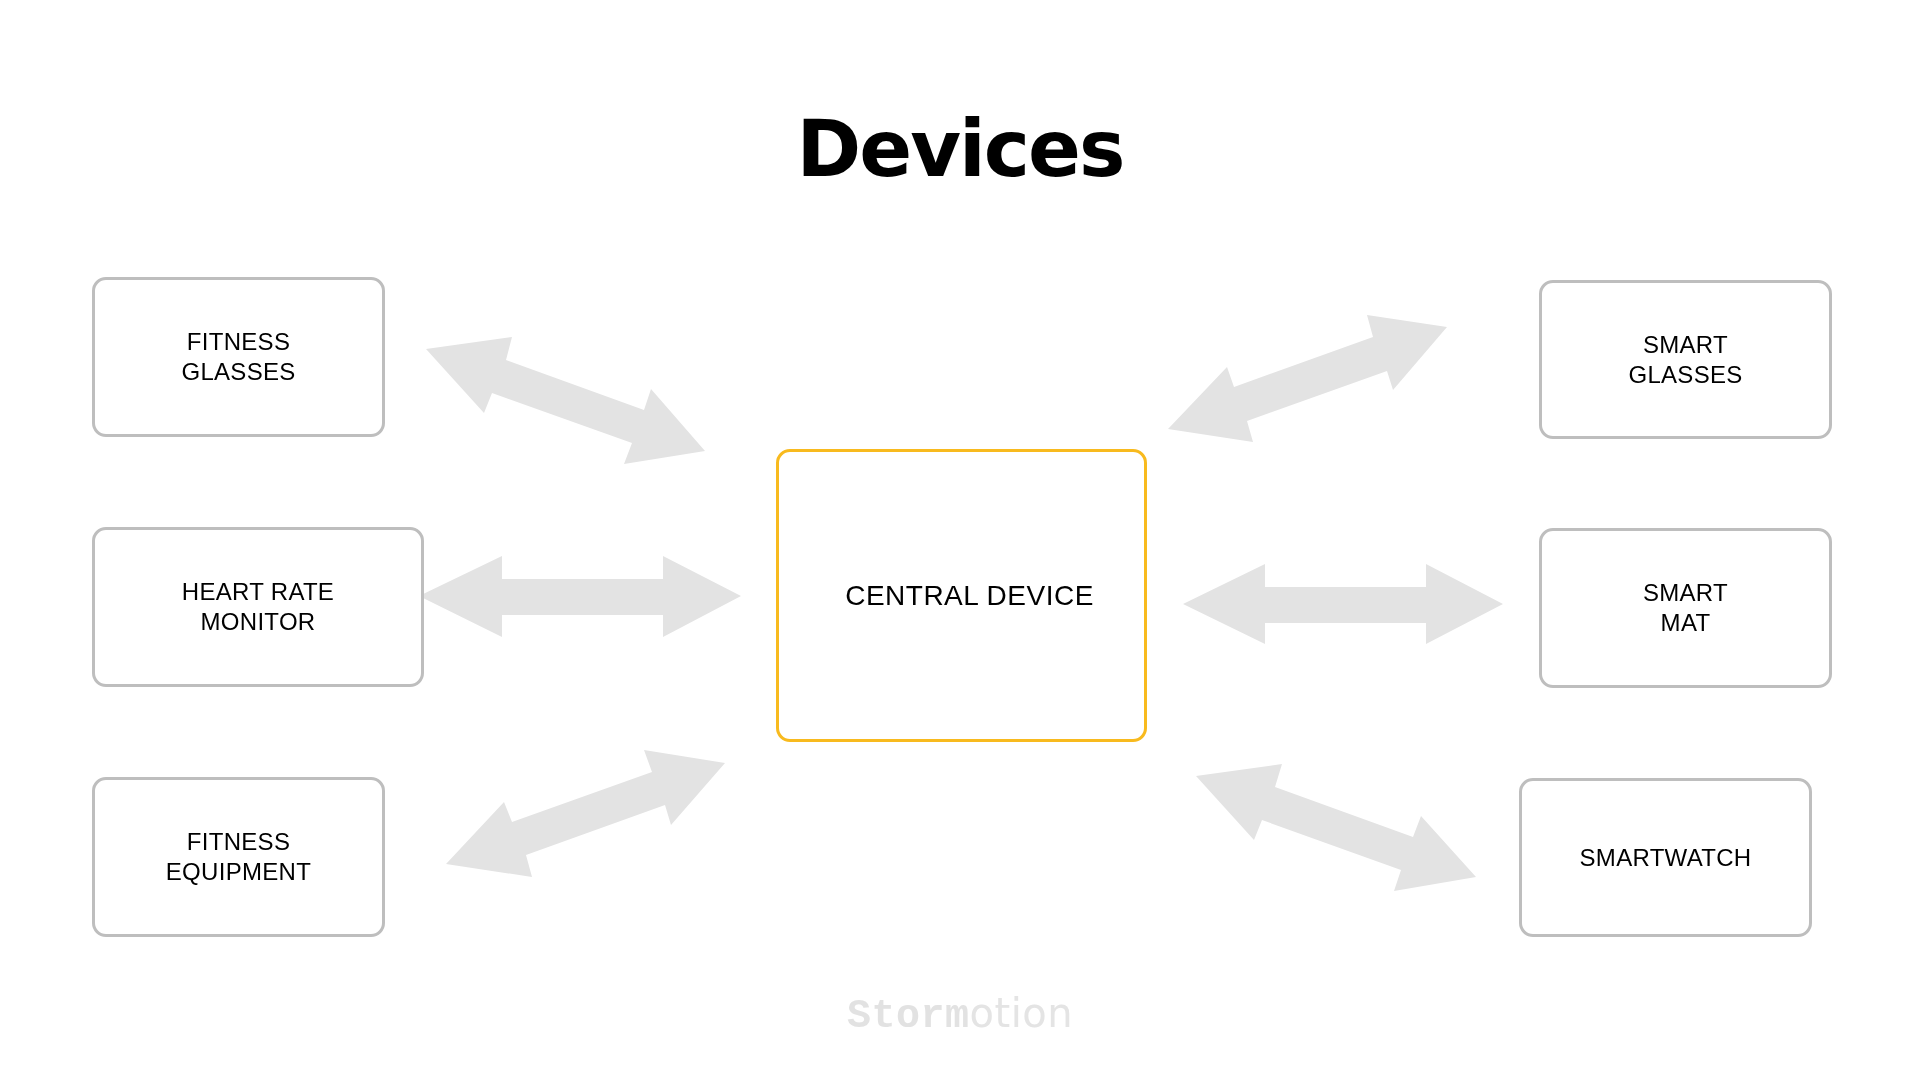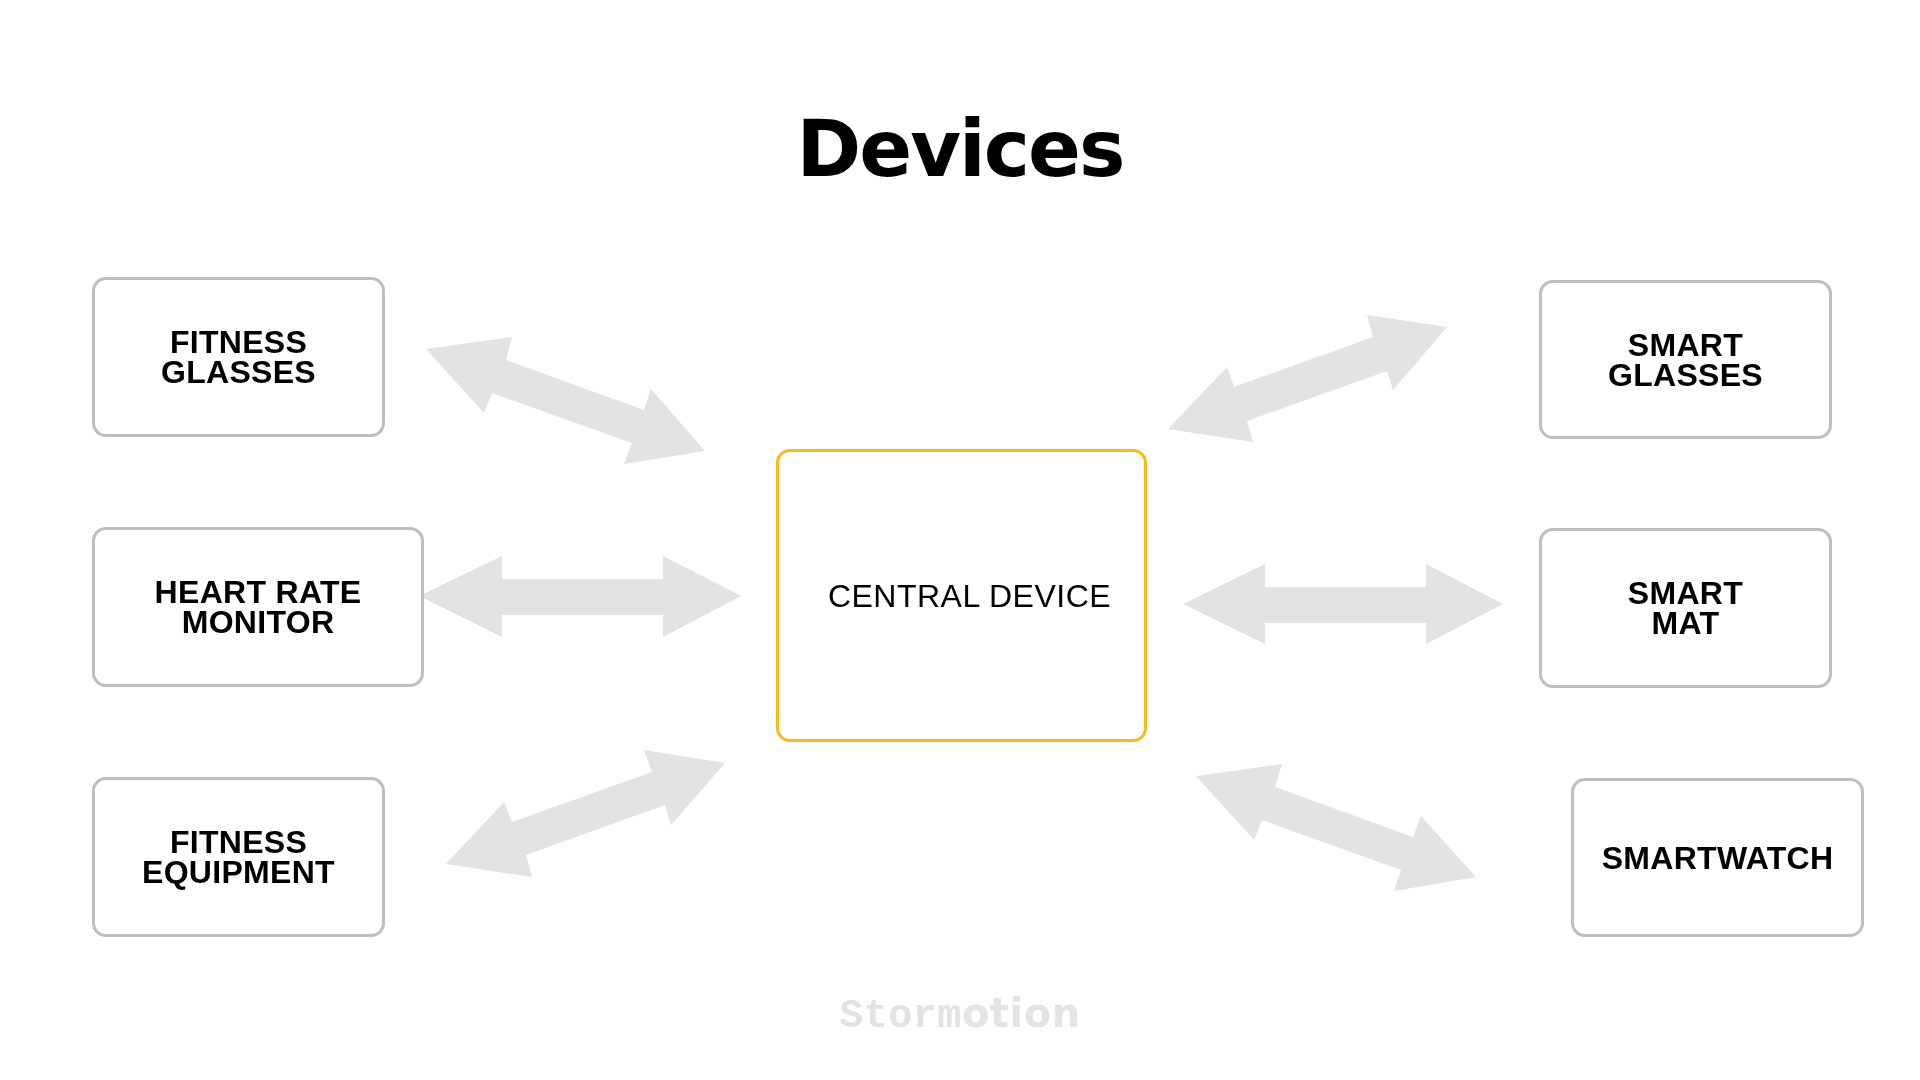--- a/index.html
+++ b/index.html
@@ -17,39 +17,39 @@
   }
   .title span { display: block; }
   .box {
     position: absolute; box-sizing: border-box;
     border: 3px solid #bebebe; border-radius: 14px; background: #fff;
     display: flex; align-items: center; justify-content: center;
     text-align: center;
   }
   .box .label {
     font-family: "Liberation Sans", "DejaVu Sans", sans-serif;
-    font-weight: 700; font-size: 32px; line-height: 30px; color: #000;
+    font-weight: 400; font-size: 24px; line-height: 30px; color: #000;
     letter-spacing: 0.3px;
   }
   .box .label span { display: block; }
   .central {
     border-color: #f8ba1e; border-width: 3px;
   }
   .central .label {
-    font-weight: 400; font-size: 32px; line-height: 38px; letter-spacing: 0.5px;
+    font-weight: 400; font-size: 28px; line-height: 38px; letter-spacing: 0.5px;
     padding-left: 16px;
   }
   svg.arrows { position: absolute; left: 0; top: 0; }
   .logo {
     position: absolute; left: 0; top: 990px; width: 1920px; text-align: center;
     font-family: "DejaVu Sans", "Liberation Sans", sans-serif;
     font-size: 40px; color: #e2e2e2; letter-spacing: 0.5px;
   }
   .logo .b { font-weight: 700; font-family: Liberation Mono, monospace; }
-  .logo .l { font-weight: 700; color: #e4e4e4; }
+  .logo .l { font-weight: 400; color: #e4e4e4; }
 </style>
 </head>
 <body>
 
 <div class="title">
   <span>Devices</span>
 </div>
 
 <svg class="arrows" width="1920" height="1080" viewBox="0 0 1920 1080">
   <g fill="#e3e3e3">
@@ -96,21 +96,21 @@
   </div>
 </div>
 
 <div class="box" style="left:1539px; top:528px; width:293px; height:160px;">
   <div class="label">
     <span>SMART</span>
     <span>MAT</span>
   </div>
 </div>
 
-<div class="box" style="left:1571px; top:778px; width:293px; height:159px;">
+<div class="box" style="left:1519px; top:778px; width:293px; height:159px;">
   <div class="label">
     <span>SMARTWATCH</span>
   </div>
 </div>
 
 <div class="logo">
   <span class="b">Storm</span><span class="l">otion</span>
 </div>
 
 </body></html>

